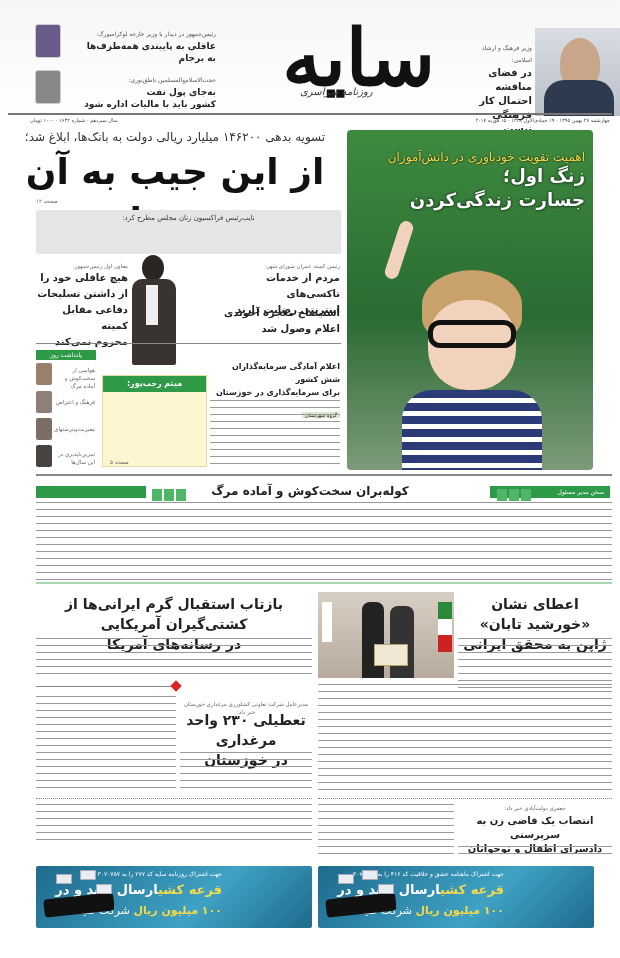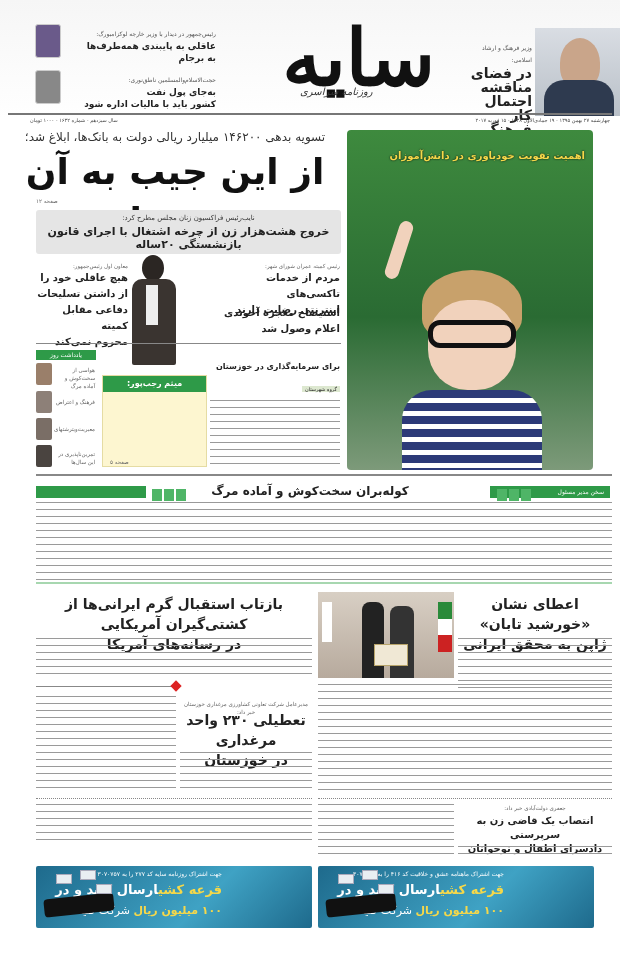--- a/index.html
+++ b/index.html
@@ -10,41 +10,41 @@
 .logo-sub{left:300px;top:86px;font-size:10px;font-style:italic;color:#333;font-family:"DejaVu Serif",serif}
 .teaser{font-size:8.5px;line-height:12px}
 .teaser .kick{font-size:6px;color:#555}
 .teaser .head{font-weight:bold;font-size:9px}
 .thumb{width:26px;height:34px;border-radius:3px;background:#6a5a8a;border:1px solid #ccc}
 .thumb2{background:#888}
 .minister{right:0;top:28px;width:85px;height:88px;background:linear-gradient(#d9dde3,#b9c0c8)}
 .minister .face{position:absolute;right:20px;top:10px;width:40px;height:50px;border-radius:50% 50% 40% 40%;background:#c9a58a}
 .minister .suit{position:absolute;right:6px;bottom:0;width:70px;height:36px;background:#2e3a4f;border-radius:20px 20px 0 0}
 .mteaser{right:88px;top:42px;width:70px;text-align:right}
-.mteaser .head{font-size:14px;line-height:14px}
+.mteaser .head{font-size:10px;line-height:14px}
 .rule{left:8px;width:604px;height:2px;background:#777}
 .dateline{font-size:5px;color:#444}
 .subhead{left:10px;top:130px;width:330px;text-align:center;font-size:12px;color:#333}
 .mainhead{left:10px;top:148px;width:330px;text-align:center;font-size:36px;font-weight:bold;line-height:48px;color:#111}
 .graybox{left:36px;top:210px;width:305px;height:44px;background:#e5e5e5;border-radius:3px;text-align:center}
 .graybox .k{font-size:7px;color:#333;margin-top:4px}
 .graybox .h{font-size:11px;font-weight:bold;margin-top:3px}
 .col-text{font-size:10px;font-weight:bold;line-height:16px;text-align:right}
 .kicker{font-size:5.5px;color:#666;line-height:8px;text-align:right}
 .man{left:128px;top:255px;width:50px;height:110px}
 .man .h{position:absolute;left:14px;top:0;width:22px;height:26px;border-radius:50%;background:#2b2623}
 .man .b{position:absolute;left:4px;top:24px;width:44px;height:86px;background:#3a3430;border-radius:10px 10px 2px 2px}
 .man .s{position:absolute;left:18px;top:30px;width:12px;height:40px;background:#eee}
 .greenbar{height:10px;background:#2e9a48;color:#fff;font-size:6px;line-height:10px;text-align:center}
 .yellowbox{left:102px;top:375px;width:105px;height:92px;background:#fdf6d0;border:1px solid #e5dca3;text-align:center}
 .yellowbox .g{background:#2e9a48;color:#fff;font-size:8px;font-weight:bold;height:16px;line-height:16px}
 .yellowbox .q{font-size:12px;font-weight:bold;line-height:16px;margin-top:4px}
 .pic{border-radius:2px}
 .hero{left:347px;top:130px;width:246px;height:340px;background:linear-gradient(#3e8a3e,#2a6b33 55%,#7d9a7a);border-radius:4px;overflow:hidden}
-.hero .k{position:absolute;right:8px;top:20px;font-size:10px;font-weight:bold;color:#f5d84a;text-shadow:0 0 2px #000}
+.hero .k{position:absolute;right:8px;top:20px;font-size:12px;font-weight:normal;color:#f5d84a;text-shadow:0 0 2px #000}
 .hero .t{position:absolute;right:8px;top:34px;font-size:18px;font-weight:bold;color:#fff;line-height:24px;text-align:right;text-shadow:0 0 3px #000}
 .hero .kid{position:absolute;left:55px;top:140px;width:140px;height:200px}
 .kid .hair{position:absolute;left:20px;top:0;width:100px;height:70px;border-radius:50% 50% 30% 30%;background:#c8a16b}
 .kid .face{position:absolute;left:26px;top:30px;width:88px;height:90px;border-radius:45%;background:#f1d2bc}
 .kid .glass{position:absolute;left:26px;top:50px;width:88px;height:28px;border:5px solid #111;border-radius:12px}
 .kid .sweater{position:absolute;left:0;top:120px;width:140px;height:80px;background:repeating-linear-gradient(#2c3a78 0 8px,#fff 8px 13px);border-radius:30px 30px 0 0}
 .kid .finger{position:absolute;left:-10px;top:-50px;width:14px;height:60px;background:#f1d2bc;border-radius:8px;transform:rotate(18deg)}
 .hrule{height:2px;background:#888}
 .greenstrip{height:12px;background:#2e9a48}
 .sq{display:inline-block;width:10px;height:12px;background:#4fb567;margin-left:2px}
@@ -98,21 +98,20 @@
 <div class="abs rule" style="top:113px"></div>
 <div class="abs dateline" style="right:10px;top:117px">چهارشنبه ۲۷ بهمن ۱۳۹۵ - ۱۹ جمادی‌الاول ۱۴۳۸ - ۱۵ فوریه ۲۰۱۷</div>
 <div class="abs dateline" style="left:30px;top:117px">سال سیزدهم - شماره ۱۶۳۲ - ۱۰۰۰ تومان</div>
 
 <div class="abs subhead">تسویه بدهی ۱۴۶۲۰۰ میلیارد ریالی دولت به بانک‌ها، ابلاغ شد؛</div>
 <div class="abs mainhead">از این جیب به آن جیب!</div>
 <div class="abs kicker" style="left:36px;top:197px">صفحه ۱۲</div>
 
 <div class="abs graybox">
   <div class="k">نایب‌رئیس فراکسیون زنان مجلس مطرح کرد:</div>
-  <div class="h">خروج هشت‌هزار زن از چرخه اشتغال با اجرای قانون بازنشستگی ۲۰ساله</div>
 </div>
 
 <div class="abs" style="left:36px;top:262px;width:92px">
   <div class="kicker">معاون اول رئیس‌جمهور:</div>
   <div class="col-text">هیچ عاقلی خود را</div>
   <div class="col-text">از داشتن تسلیحات</div>
   <div class="col-text">دفاعی مقابل کمیته</div>
   <div class="col-text">محروم نمی‌کند</div>
 </div>
 
@@ -144,27 +143,32 @@
 <div class="abs kicker" style="left:55px;top:425px;width:40px">معیریت‌ویترشتهای</div>
 <div class="abs pic" style="left:36px;top:445px;width:16px;height:22px;background:#4a4440"></div>
 <div class="abs kicker" style="left:55px;top:450px;width:40px">تمرین‌ناپذیری در این سال‌ها</div>
 
 <div class="abs yellowbox">
   <div class="g">میثم رجب‌پور:</div>
 </div>
 <div class="abs kicker" style="left:110px;top:458px">صفحه ۵</div>
 
 <div class="abs" style="left:210px;top:360px;width:130px">
+  <div class="col-text" style="font-size:8px;line-height:13px">اعلام آمادگی سرمایه‌گذاران شش کشور</div>
   <div class="col-text" style="font-size:8px;line-height:13px">برای سرمایه‌گذاری در خوزستان</div>
   <div style="text-align:right;margin-top:3px"><span style="background:#dde8d0;font-size:5px;padding:0 3px">گروه شهرستان</span></div>
 </div>
 <div class="abs para" style="left:210px;top:400px;width:130px;height:64px"></div>
 
 <div class="abs hero">
   <div class="k">اهمیت تقویت خودباوری در دانش‌آموزان</div>
+  <div class="t">
+      <div>زنگ اول؛</div>
+      <div>جسارت زندگی‌کردن</div>
+    </div>
   <div class="kid">
       <div class="finger"></div>
       <div class="hair"></div>
       <div class="face"></div>
       <div class="glass"></div>
       <div class="sweater"></div>
     </div>
 </div>
 
 <div class="abs hrule" style="left:36px;top:474px;width:576px"></div>

